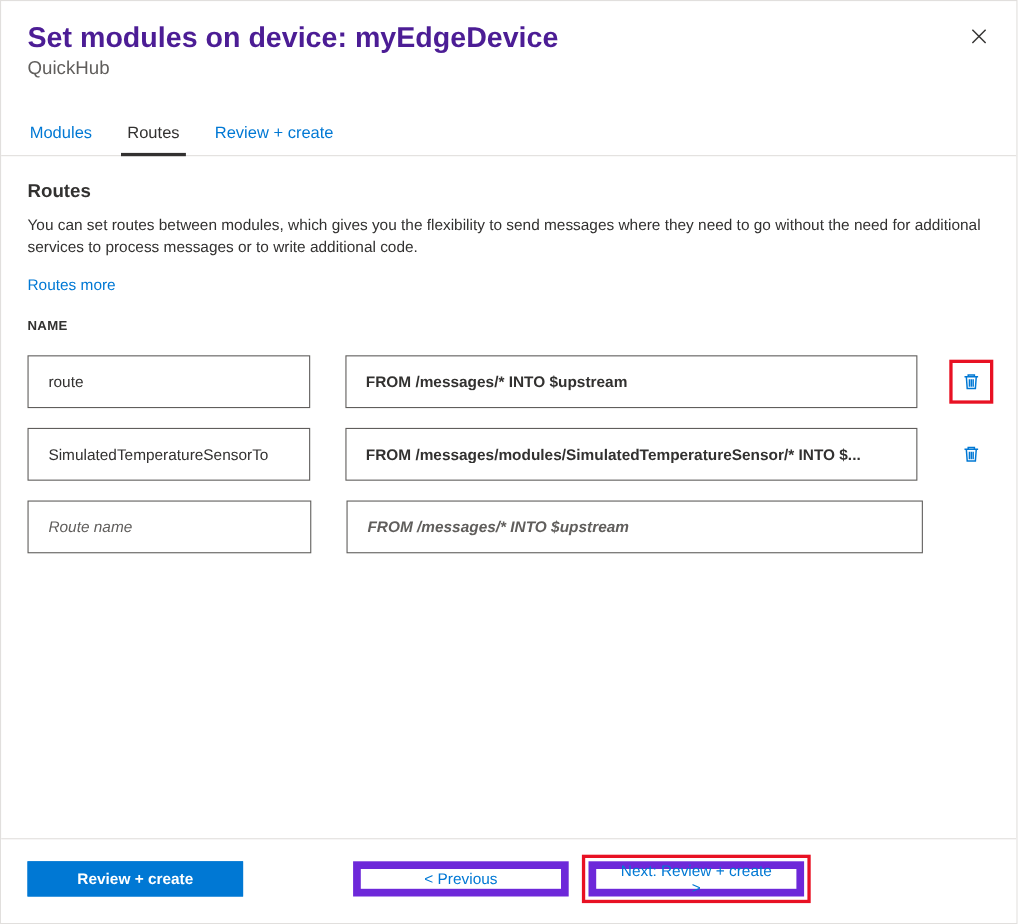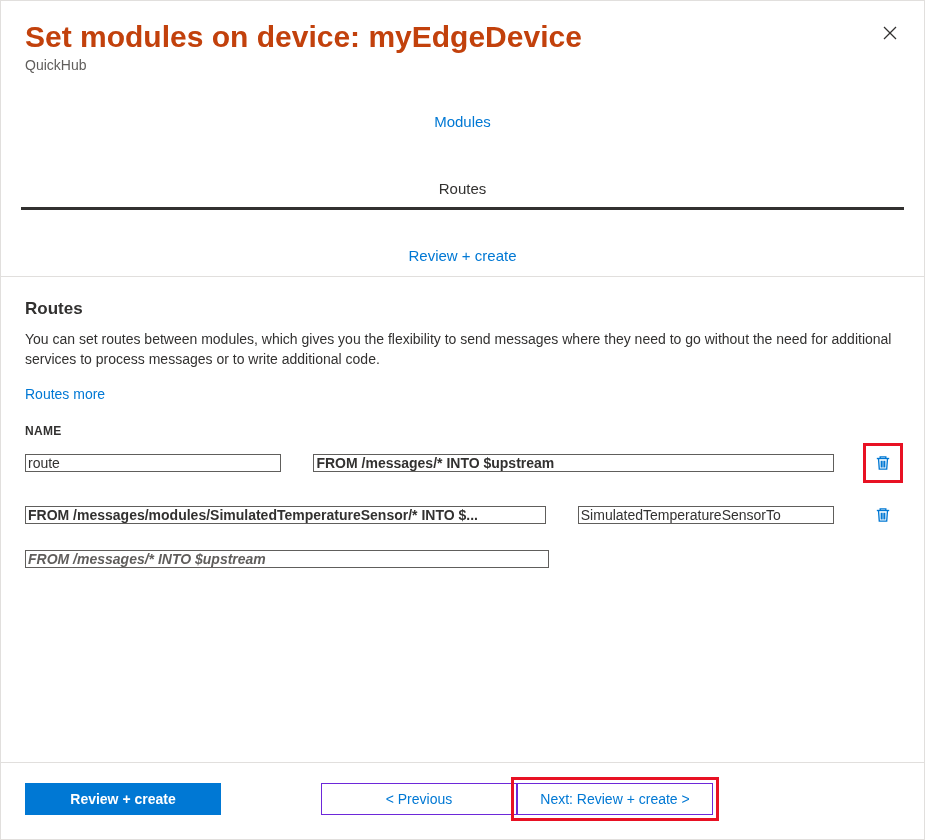--- a/index.html
+++ b/index.html
@@ -13,27 +13,27 @@
       border: 1px solid #e1dfdd;
       display: flex;
       flex-direction: column;
       overflow: hidden;
     }
     .header {
       padding: 18px 24px 8px 24px;
       position: relative;
     }
     .page-title {
-      font-size: 30px;
-      font-weight: 600;
-      color: #c2410c;
+      font-size: 26px;
+      font-weight: 600;
+      color: #4c1d95;
       line-height: 1.2;
     }
     .subtitle {
-      font-size: 14px;
+      font-size: 17px;
       color: #605e5c;
       margin-top: 2px;
     }
     .close-btn {
       position: absolute;
       top: 22px;
       right: 24px;
       width: 20px;
       height: 20px;
       background: none;
@@ -44,21 +44,20 @@
       align-items: center;
       justify-content: center;
     }
     .close-btn svg { width: 16px; height: 16px; }
     .tabs {
       border-bottom: 1px solid #e1dfdd;
       padding: 0 24px;
       display: flex;
       gap: 28px;
       margin-top: 22px;
-      flex-direction: column;
     }
     .tab {
       padding: 10px 2px 12px 2px;
       font-size: 15px;
       color: #0078d4;
       cursor: pointer;
       border: none;
       background: none;
       position: relative;
     }
@@ -99,42 +98,42 @@
       font-size: 14px;
       cursor: pointer;
       display: inline-block;
     }
     .routes-grid {
       margin-top: 22px;
     }
     .col-headers {
       display: flex;
       gap: 32px;
-      margin-bottom: 8px;
+      margin-bottom: 20px;
     }
     .col-name { width: 258px; }
     .col-value { flex: 1; }
     .col-header {
       font-size: 12px;
       font-weight: 600;
       letter-spacing: 0.3px;
       color: #323130;
     }
     .route-row {
       display: flex;
       gap: 32px;
       align-items: center;
       margin-bottom: 18px;
       position: relative;
     }
     .route-input {
-      height: 18px;
+      height: 48px;
       border: 1px solid #605e5c;
       font-size: 14px;
-      padding: 0 2px;
+      padding: 0 18px;
       color: #323130;
       font-family: inherit;
       background: #fff;
       outline: none;
     }
     .route-input.name { width: 258px; }
     .route-input.value { width: 524px; font-weight: bold; }
     .route-input::placeholder {
       color: #605e5c;
       font-style: italic;
@@ -178,26 +177,27 @@
     .btn-primary {
       background: #0078d4;
       color: #fff;
       border: 1px solid #0078d4;
       font-weight: 600;
       width: 196px;
     }
     .btn-outline {
       background: #fff;
       color: #0078d4;
-      border: 1px solid #6d28d9;
+      border: 7px solid #6d28d9;
       width: 196px;
     }
     .btn-prev { margin-left: 100px; }
     .btn-next-wrap {
       display: inline-block;
+      margin-left: 18px;
       outline: 3px solid #e81123;
       outline-offset: 3px;
     }
   </style>
 </head>
 <body>
 
 <div class="header">
   <h1 class="page-title">Set modules on device: myEdgeDevice</h1>
   <div class="subtitle">QuickHub</div>
@@ -234,35 +234,36 @@
             <path d="M5.5 4V2.5h5V4"></path>
             <path d="M4 4l.7 9.5h6.6L12 4"></path>
           <line x1="6.5" y1="6" x2="6.5" y2="12"></line>
             <line x1="8" y1="6" x2="8" y2="12"></line>
             <line x1="9.5" y1="6" x2="9.5" y2="12"></line>
         </svg>
       </button>
     </div>
 
     <div class="route-row">
+      <input class="route-input name" value="SimulatedTemperatureSensorTo" style="">
       <input class="route-input value" value="FROM /messages/modules/SimulatedTemperatureSensor/* INTO $..." style="">
-      <input class="route-input name" value="SimulatedTemperatureSensorTo" style="">
       <button class="delete-btn">
         <svg viewBox="0 0 16 16" fill="none" stroke="currentColor" stroke-width="1.2">
           <path d="M2.5 4h11"></path>
             <path d="M5.5 4V2.5h5V4"></path>
             <path d="M4 4l.7 9.5h6.6L12 4"></path>
           <line x1="6.5" y1="6" x2="6.5" y2="12"></line>
             <line x1="8" y1="6" x2="8" y2="12"></line>
             <line x1="9.5" y1="6" x2="9.5" y2="12"></line>
         </svg>
       </button>
     </div>
 
     <div class="route-row">
+      <input class="route-input name" placeholder="Route name" style="">
       <input class="route-input value" placeholder="FROM /messages/* INTO $upstream" style="">
     </div>
   </div>
 </div>
 
 <div class="footer">
   <button class="btn btn-primary">Review + create</button>
   <button class="btn btn-outline btn-prev">&lt; Previous</button>
   <span class="btn-next-wrap">
     <button class="btn btn-outline">Next: Review + create &gt;</button>

